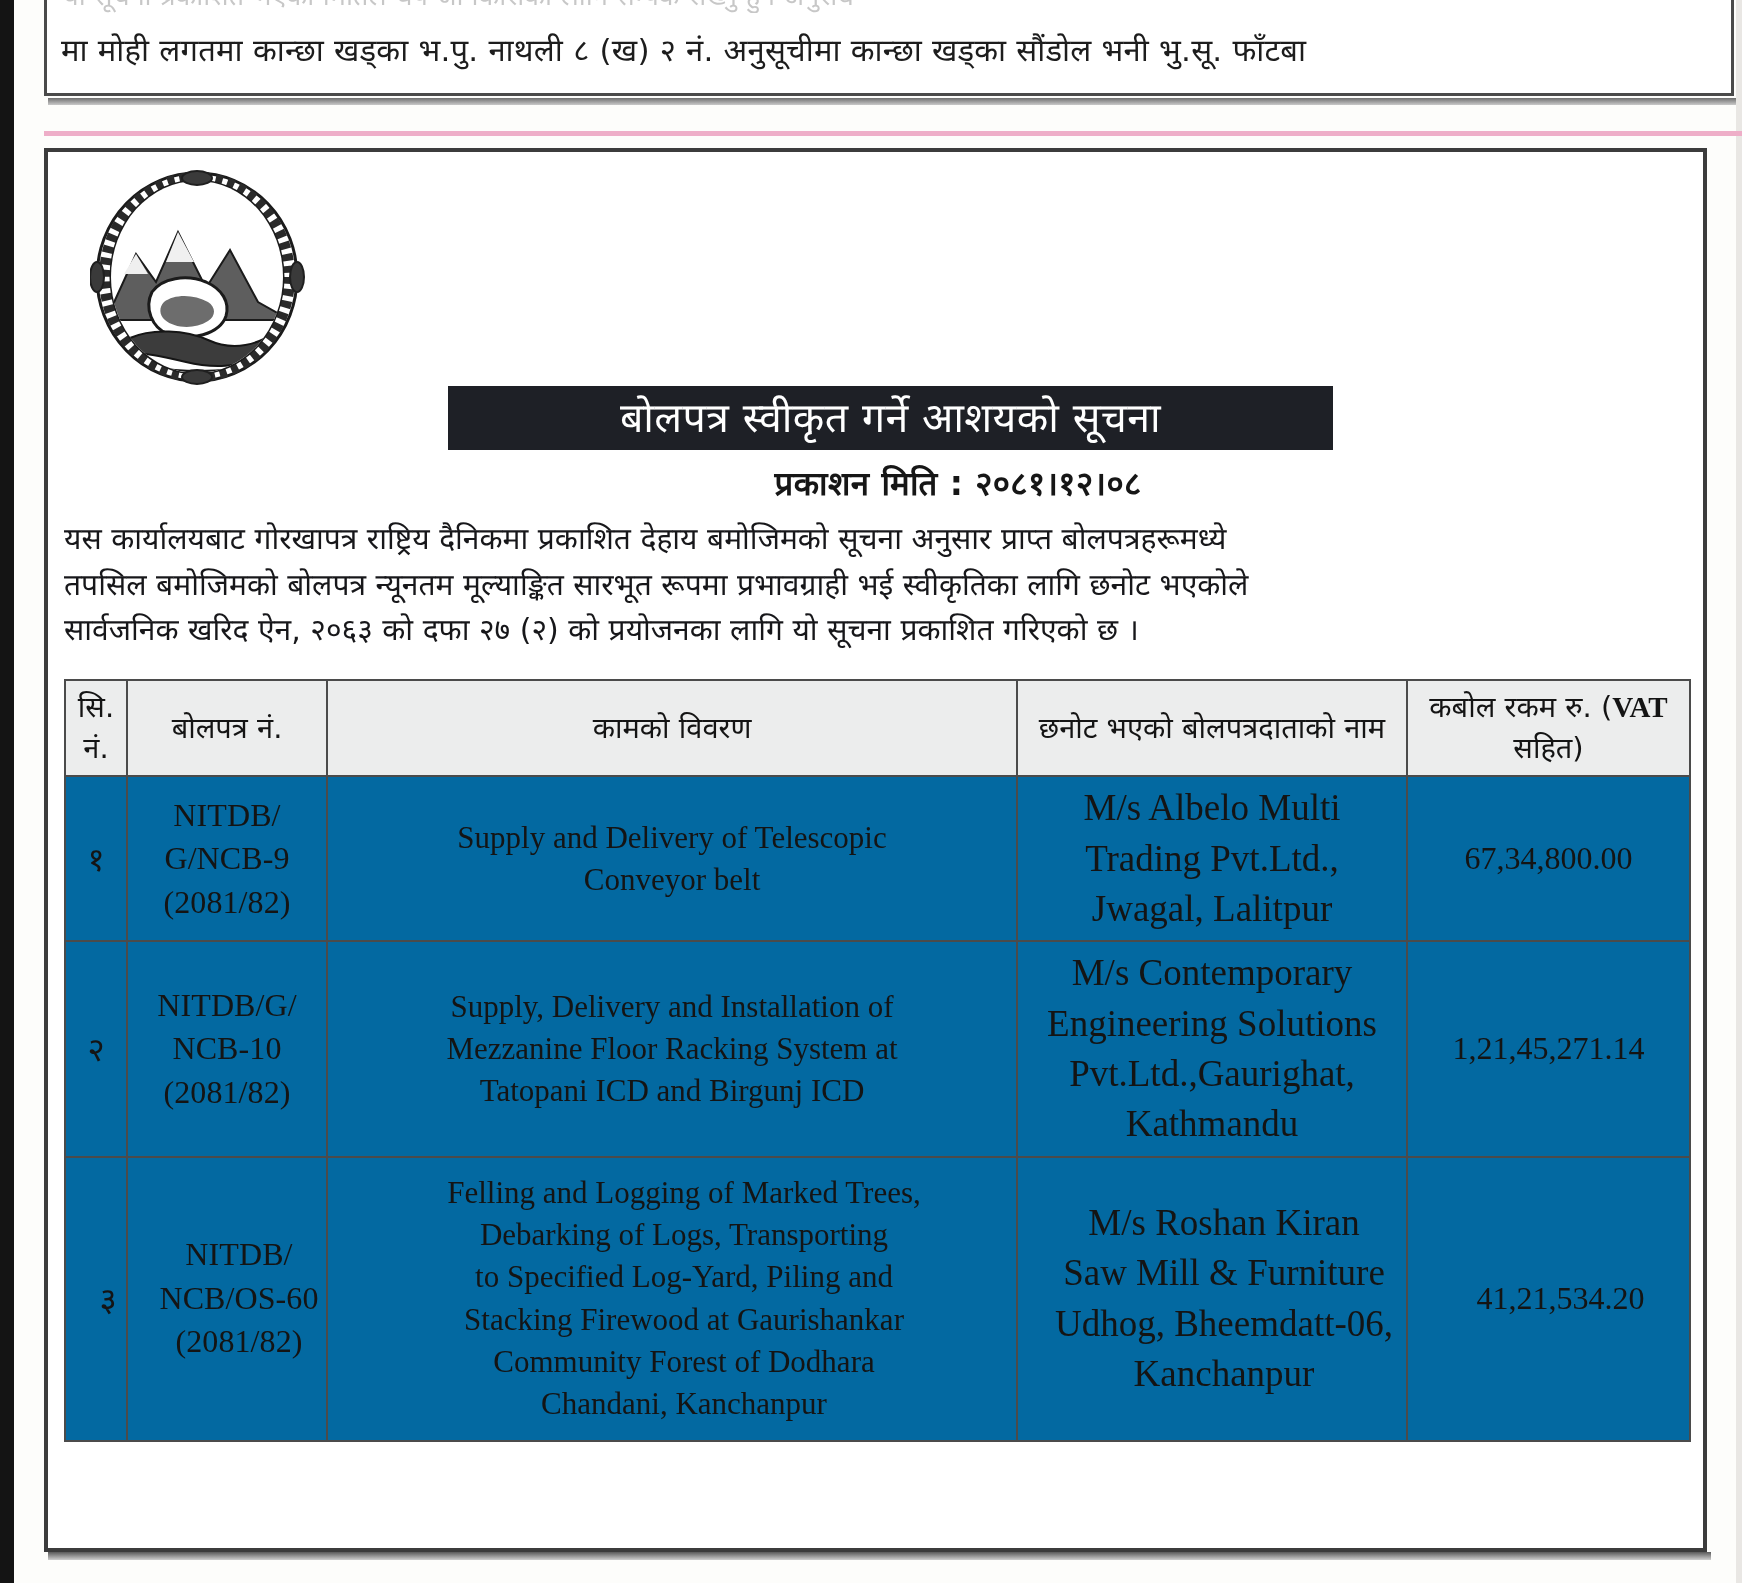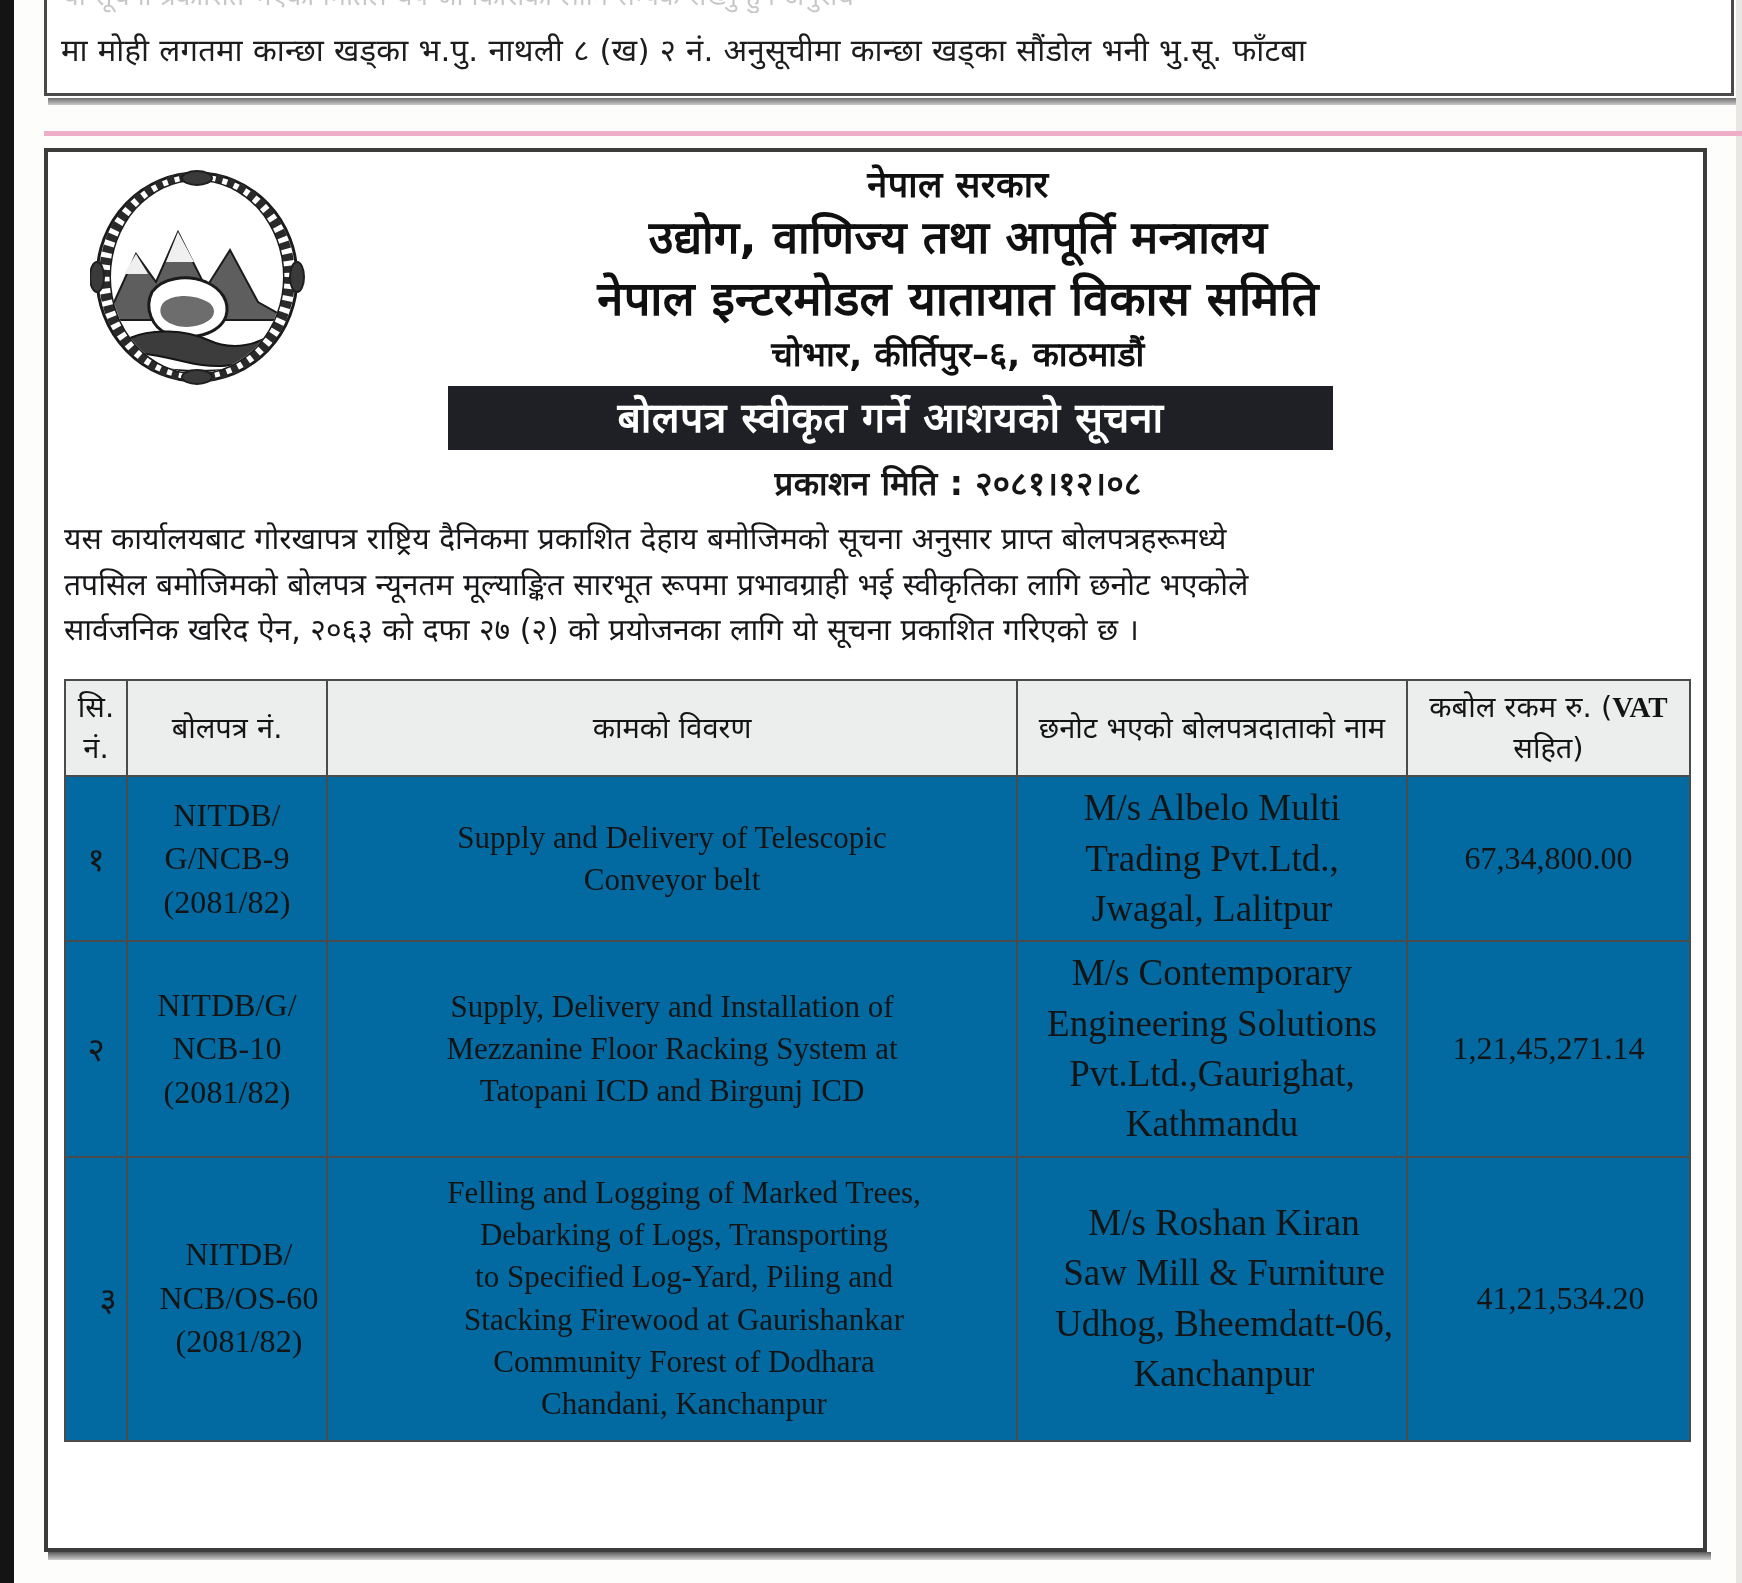--- a/index.html
+++ b/index.html
@@ -171,21 +171,21 @@
     width: 885px;
     height: 64px;
     background: #1e2026;
     display: flex;
     align-items: center;
     justify-content: center;
   }
   .title-banner span {
     font-family: "DejaVu Sans", sans-serif;
     font-size: 41px;
-    font-weight: 700;
+    font-weight: 400;
     color: #ffffff;
     letter-spacing: .4px;
     line-height: 1;
   }
 
   .pub-date {
     position: absolute;
     left: 270px;
     top: 308px;
     width: 1280px;
@@ -326,26 +326,20 @@
 
           <g stroke="#1f1f1f" stroke-width="2" fill="#3a3a3a">
             <ellipse cx="107" cy="8" rx="15" ry="7"></ellipse>
             <ellipse cx="107" cy="207" rx="15" ry="7"></ellipse>
             <ellipse cx="7" cy="107" rx="7" ry="15"></ellipse>
             <ellipse cx="207" cy="107" rx="7" ry="15"></ellipse>
           </g>
         </svg>
       </div>
 
-      <div class="lh-text">
-        <div class="lh-line1">नेपाल सरकार</div>
-        <div class="lh-line2">उद्योग, वाणिज्य तथा आपूर्ति मन्त्रालय</div>
-        <div class="lh-line3">नेपाल इन्टरमोडल यातायात विकास समिति</div>
-        <div class="lh-line4">चोभार, कीर्तिपुर–६, काठमाडौं</div>
-      </div>
 
       <div class="title-banner">
         <span>बोलपत्र स्वीकृत गर्ने आशयको सूचना</span>
       </div>
 
       <div class="pub-date">प्रकाशन मिति : २०८१।१२।०८</div>
     </div>
 
     <div class="body-para">
       <div class="bp1">यस कार्यालयबाट गोरखापत्र राष्ट्रिय दैनिकमा प्रकाशित देहाय बमोजिमको सूचना अनुसार प्राप्त बोलपत्रहरूमध्ये</div>

